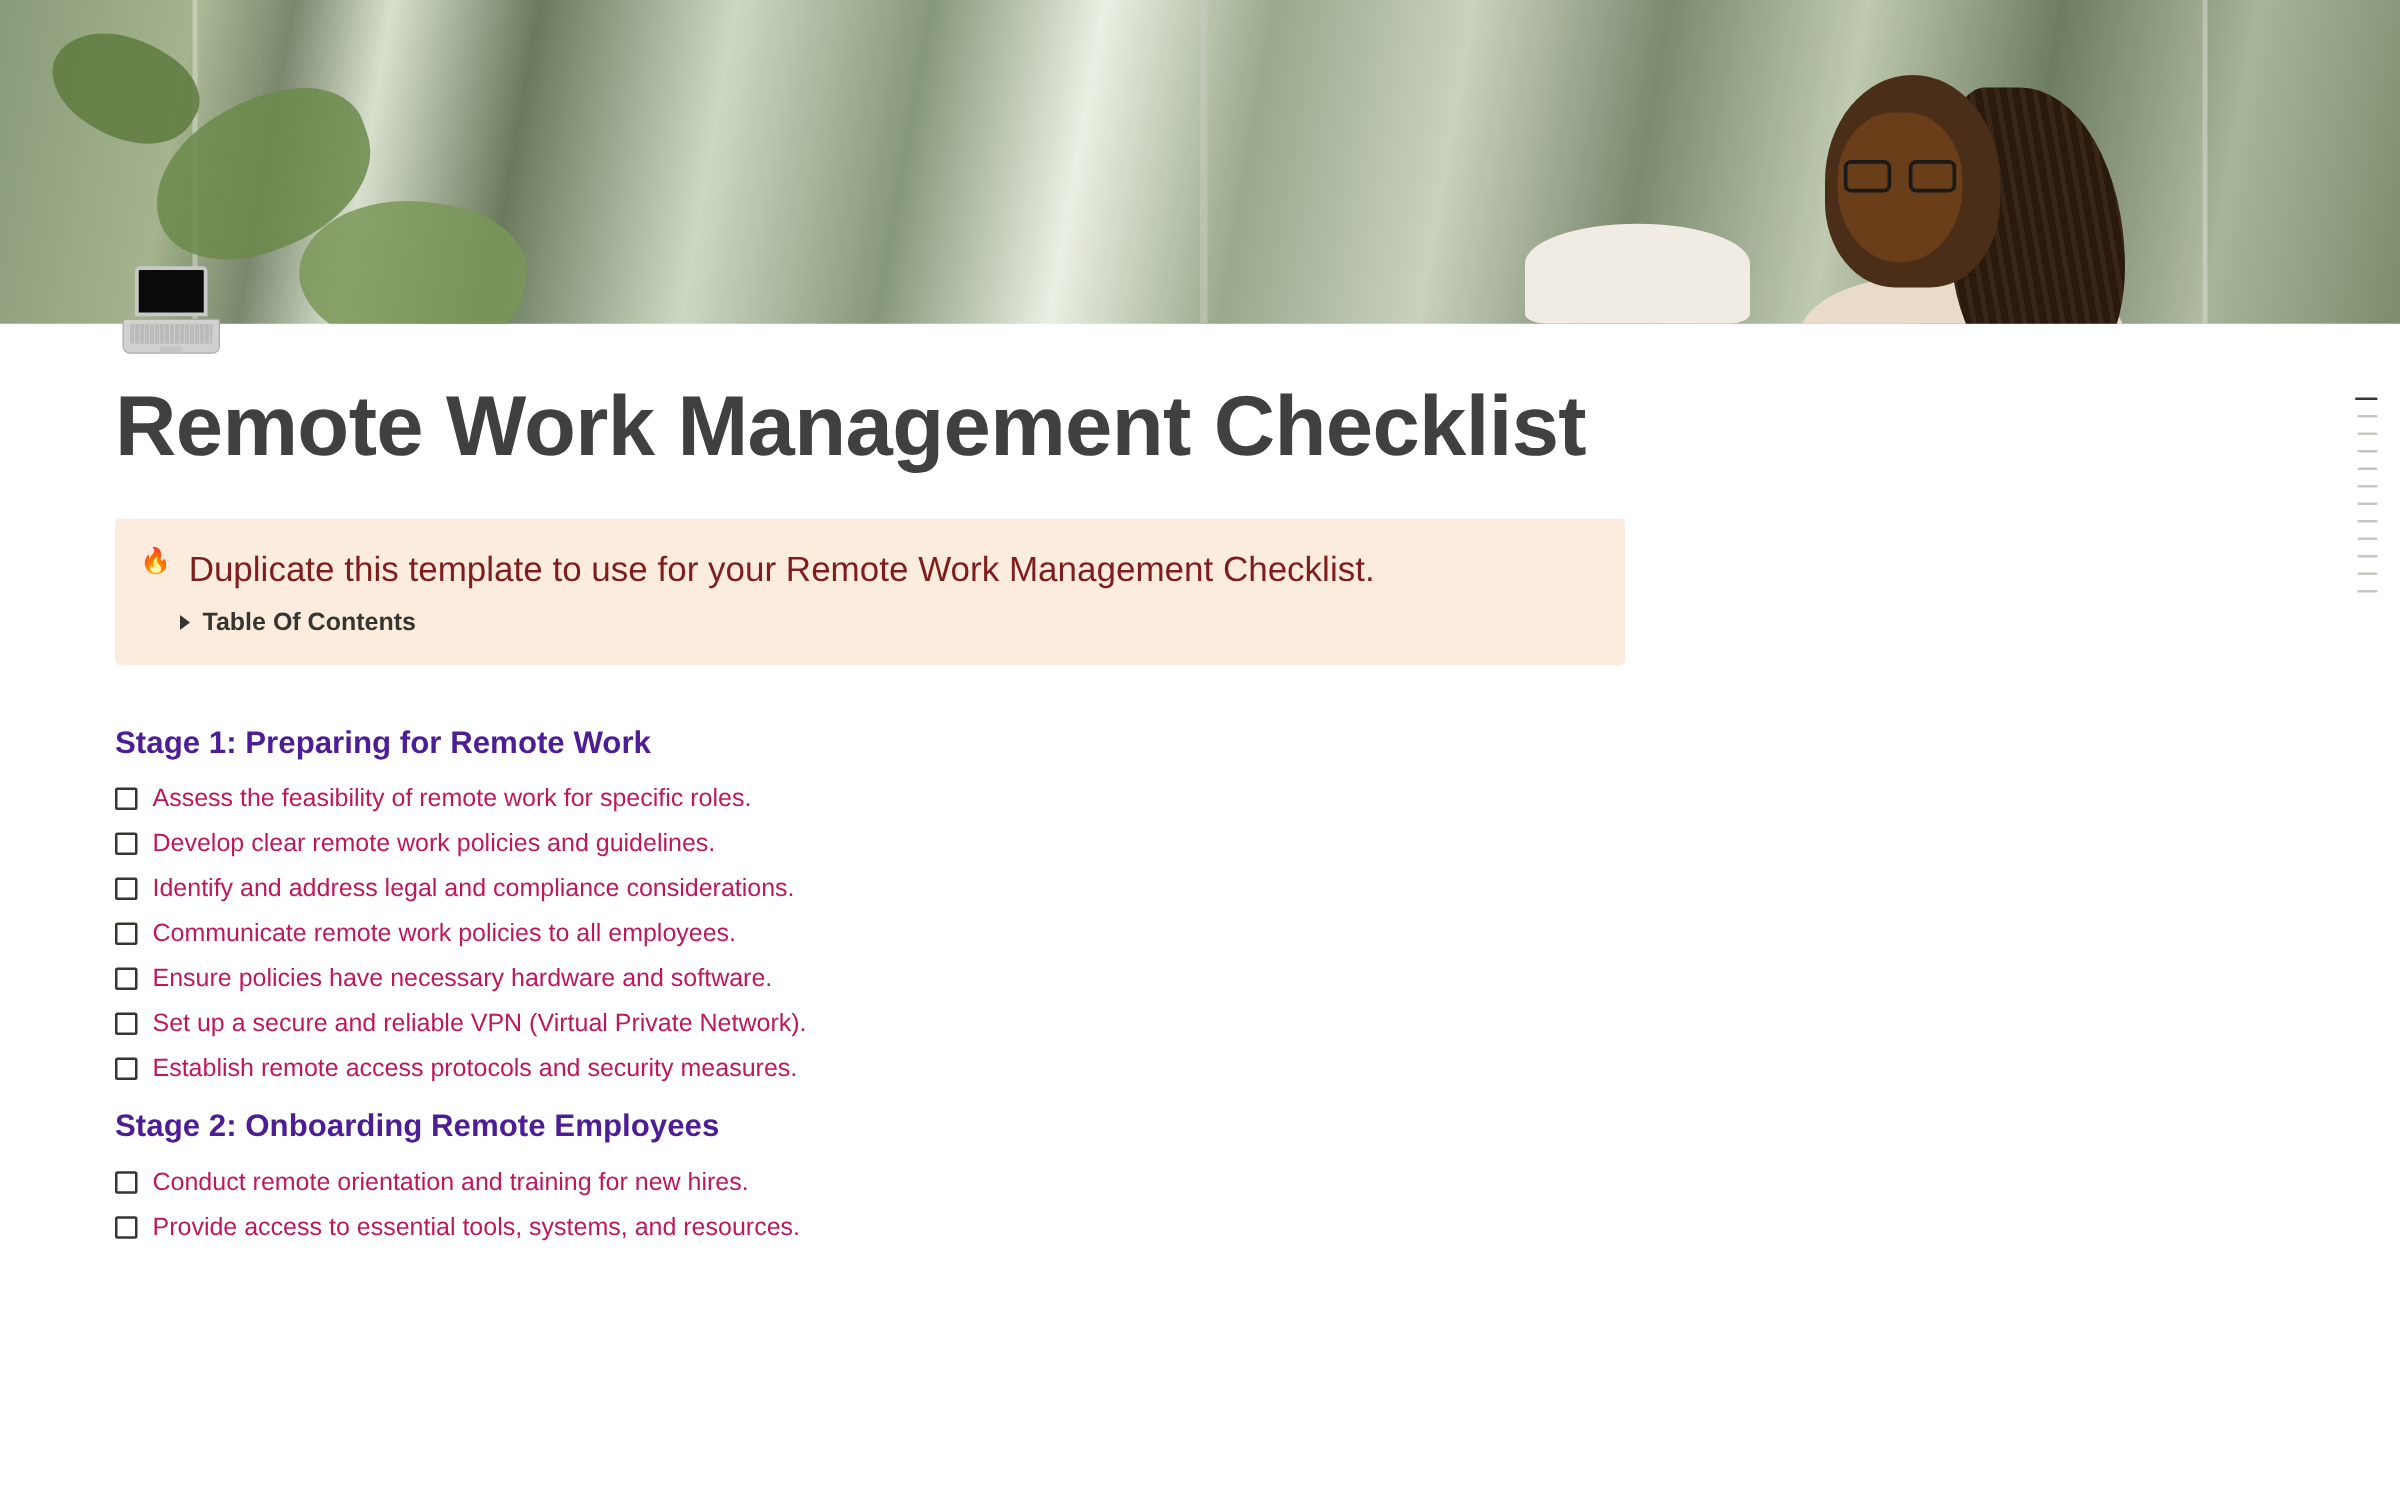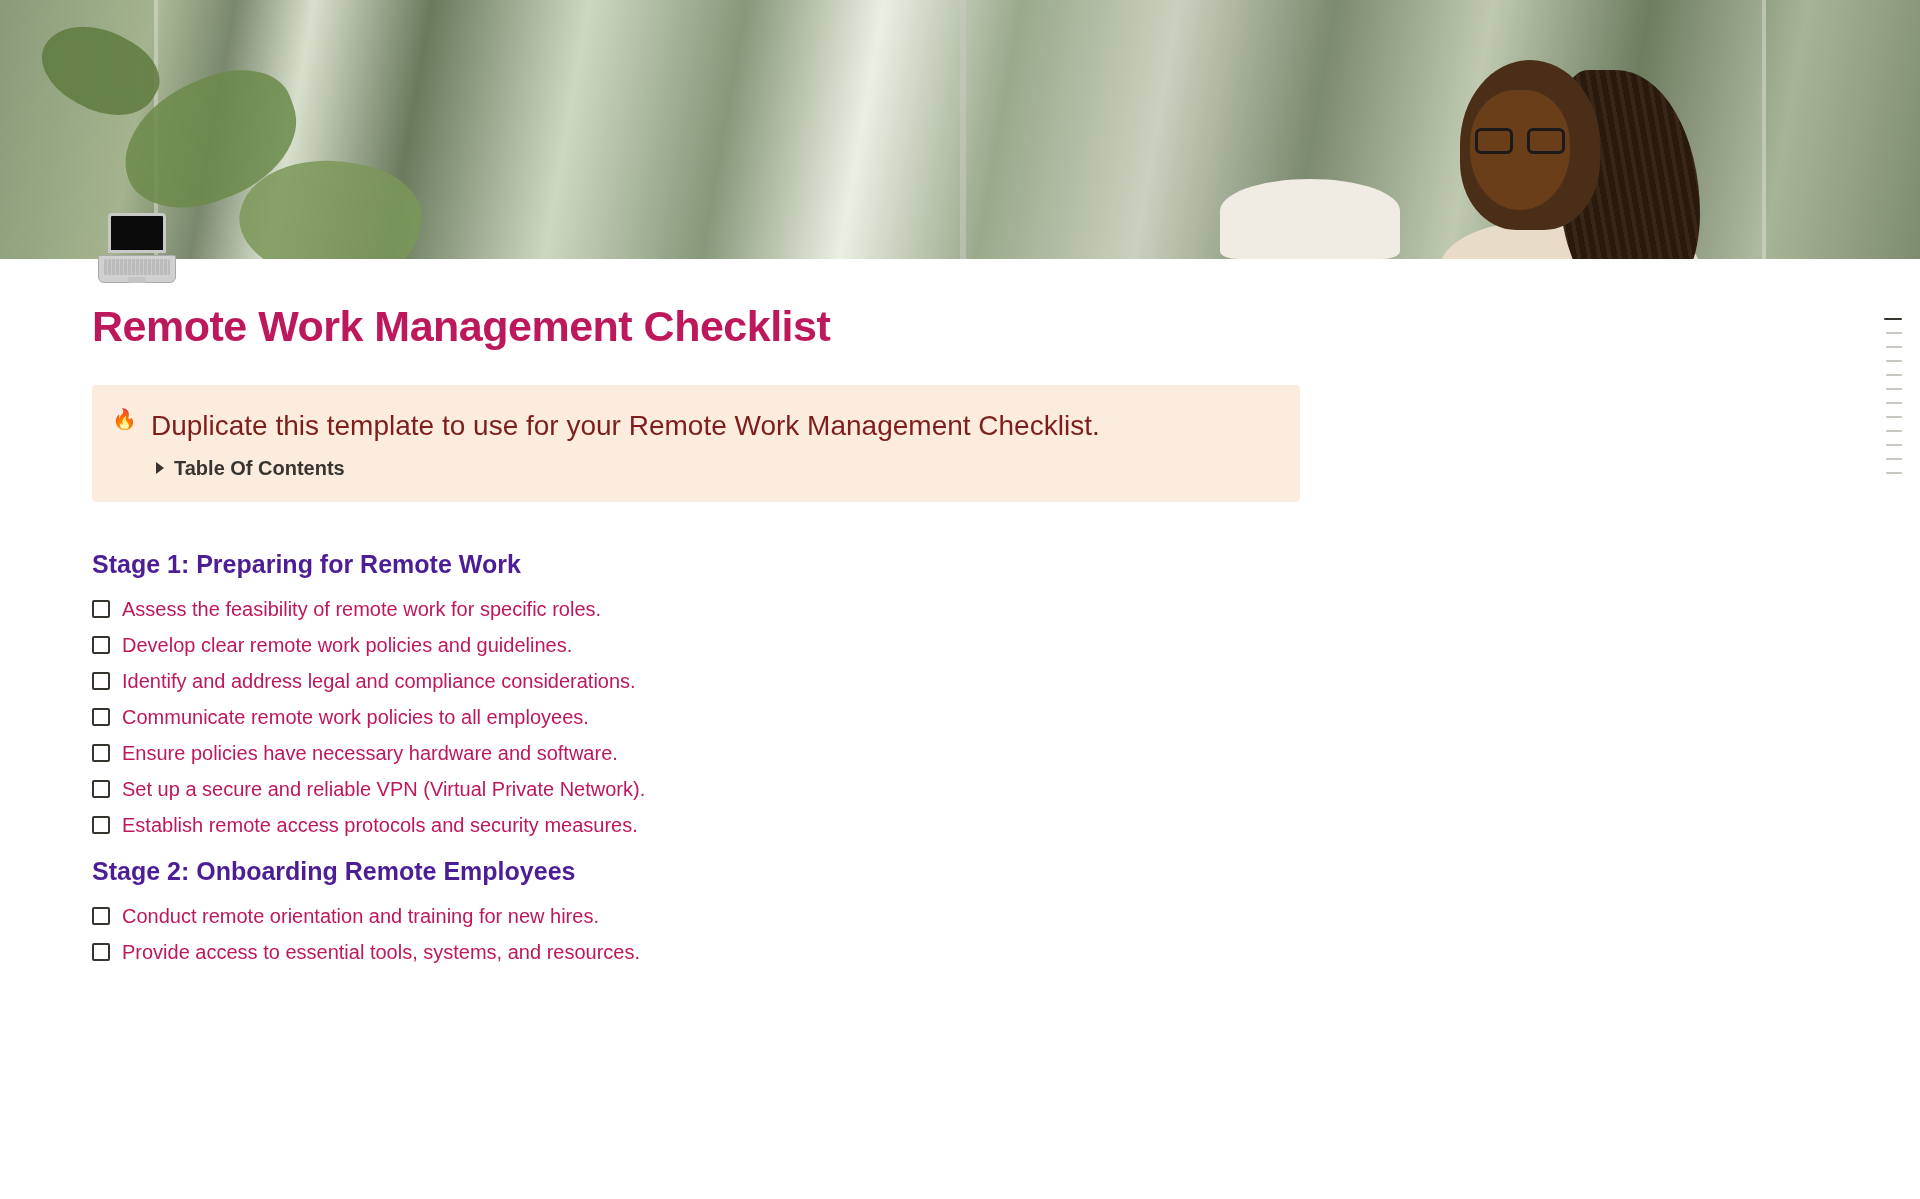--- a/index.html
+++ b/index.html
@@ -58,40 +58,40 @@
     position:absolute; top:4px; left:16px; width:58px; height:40px; background:#0b0b0b; border: 3px solid #c8c8c8; border-radius:4px 4px 0 0;
   }
   .laptop .base {
     position:absolute; top:46px; left:6px; width:78px; height:28px; background:#d0d0d0; border-radius:2px 2px 6px 6px;
     border: 1px solid #aaa;
   }
   .laptop .kbd { position:absolute; top:50px; left:12px; width:66px; height:16px; background:repeating-linear-gradient(90deg,#bbb 0 3px,#ccc 3px 4px),repeating-linear-gradient(0deg,#bbb 0 3px,#ccc 3px 4px); border-radius:2px; }
   .laptop .track { position:absolute; top:68px; left:36px; width:18px; height:6px; background:#c4c4c4; border-radius:2px; }
 
   h1.title {
-    font-size: 43px;
+    font-size: 68px;
     font-weight: 700;
     line-height: 1.2;
-    color: #be185d;
+    color: #404040;
     padding-top: 42px;
     margin-bottom: 32px;
     letter-spacing: -0.5px;
   }
 
   .callout {
     background: #fbecdd;
     border-radius: 4px;
     padding: 20px 20px 22px 20px;
     width: 1208px;
     margin-bottom: 48px;
   }
   .callout-row { display: flex; align-items: flex-start; gap: 14px; }
   .callout-emoji { font-size: 20px; line-height: 1.4; }
   .callout-text { font-size: 28px; line-height: 1.5; color: #7f1d1d; }
-  .toc-row { display: flex; align-items: center; gap: 10px; margin-top: 10px; margin-left: 44px; }
+  .toc-row { display: flex; align-items: center; gap: 10px; margin-top: 10px; margin-left: 32px; }
   .toc-caret { width: 0; height: 0; border-top: 6px solid transparent; border-bottom: 6px solid transparent; border-left: 8px solid #37352f; }
   .toc-label { font-size: 20px; font-weight: 600; color: #37352f; }
 
   .stage-heading {
     font-size: 25px;
     font-weight: 700;
     color: #4c1d95;
     margin-top: 14px;
     margin-bottom: 12px;
   }

